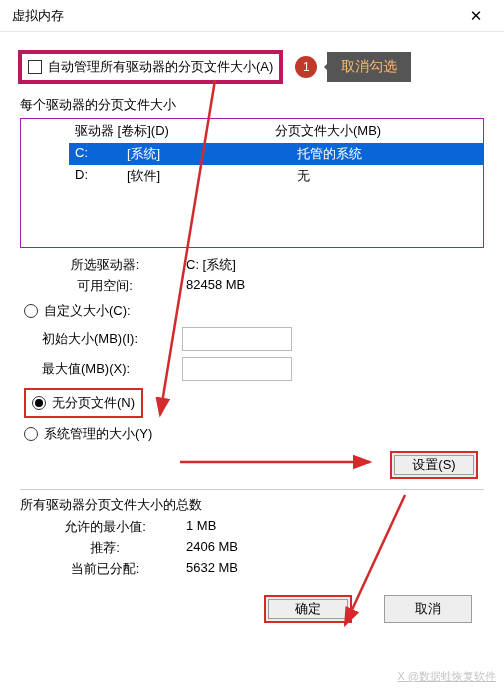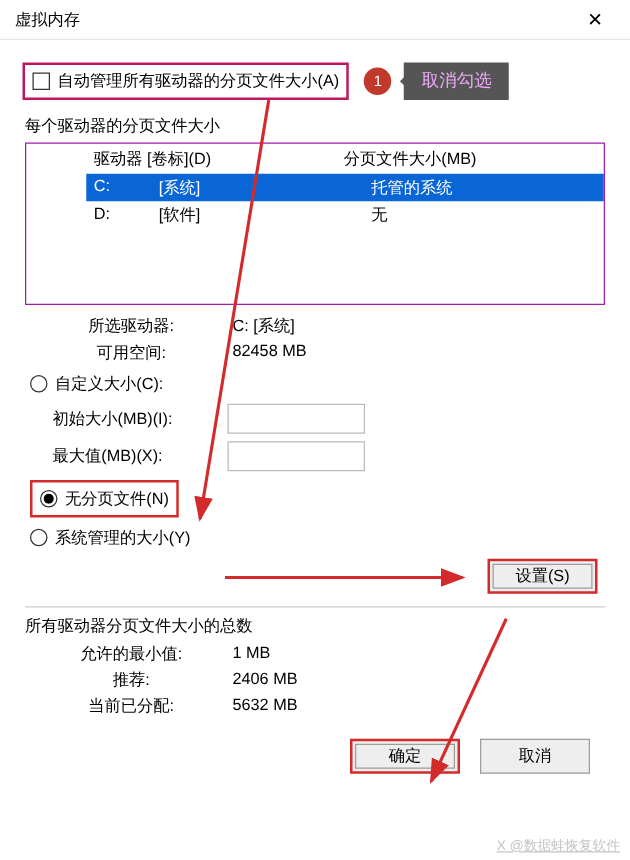--- a/index.html
+++ b/index.html
@@ -2,24 +2,24 @@
 <html><head>
 <meta charset="utf-8">
 <style>
 * { box-sizing: border-box; margin: 0; padding: 0; font-family: "Microsoft YaHei", "SimSun", sans-serif; font-size: 13px; }
 body { background: #fff; width: 504px; height: 688px; position: relative; overflow: hidden; }
 .titlebar { display: flex; align-items: center; height: 32px; padding: 0 8px; border-bottom: 1px solid #e6e6e6; }
 .title { flex: 1; padding-left: 4px; }
 .closebtn { width: 40px; height: 30px; display: flex; align-items: center; justify-content: center; font-size: 15px; cursor: pointer; }
 .body { padding: 10px 14px; }
 .auto-row { display: flex; align-items: center; margin: 8px 4px 12px 4px; }
-.cbwrap { display: flex; align-items: center; border: 2px solid #be185d; padding: 4px 6px; }
+.cbwrap { display: flex; align-items: center; border: 4px solid #be185d; padding: 4px 6px; }
 .cb { width: 14px; height: 14px; border: 1px solid #333; margin-right: 6px; }
 .step-badge { width: 22px; height: 22px; border-radius: 50%; background: #c0392b; color: #fff; display: flex; align-items: center; justify-content: center; margin-left: 12px; font-size: 12px; }
-.callout { background: #555; color: #f0abfc; padding: 6px 14px; margin-left: 10px; position: relative; font-size: 14px; }
+.callout { background: #555; color: #fdba74; padding: 6px 14px; margin-left: 10px; position: relative; font-size: 14px; }
 .callout::before { content: ""; position: absolute; left: -8px; top: 50%; transform: translateY(-50%); border: 5px solid transparent; border-right-color: #555; }
 .section-label { margin: 4px 6px; }
 .drivebox { border: 1px solid #a21caf; margin: 4px 6px 8px; padding-left: 48px; }
 .drivehdr { display: flex; padding: 3px 6px; }
 .drivehdr span:first-child { width: 200px; }
 .row { display: flex; padding: 2px 6px; }
 .row .cdrive { width: 52px; }
 .row .clabel { width: 170px; }
 .row.sel { background: #0a66d6; color: #fff; }
 .kv { display: flex; margin: 3px 10px; text-align: center; }
@@ -29,21 +29,21 @@
 .radio.checked::after { content: ""; position: absolute; inset: 2px; background: #000; border-radius: 50%; }
 .radiobox { display: inline-flex; align-items: center; border: 2px solid #d32b2b; padding: 4px 6px; }
 .field-row { display: flex; align-items: center; margin: 6px 10px 6px 28px; color: #000000; }
 .field-row .flabel { width: 140px; }
 .txtfld { width: 110px; height: 24px; border: 1px solid #bababa; background: #fff; }
 .btn { width: 88px; height: 28px; border: 1px solid #9c9c9c; background: #eee; display: inline-flex; align-items: center; justify-content: center; cursor: pointer; margin-left: 16px; }
 .btn.boxed { border: 2px solid #d32b2b; padding: 2px; }
 .btn.boxed .inner { border: 1px solid #9c9c9c; background: #eee; width: 100%; height: 100%; display: flex; align-items: center; justify-content: center; }
 .setbtn-row { display: flex; justify-content: flex-end; margin: 8px 12px 10px; }
 .divider { border-top: 1px solid #ccc; margin: 6px 6px; }
-.btnrow { display: flex; justify-content: flex-end; padding: 14px 18px 0; }
+.btnrow { display: flex; justify-content: flex-end; gap: 16px; padding: 14px 18px 0; }
 .watermark { position: absolute; bottom: 4px; right: 8px; color: #aaa; font-size: 11px; opacity: .7; text-decoration: underline; }
 svg.arrow { position: absolute; pointer-events: none; }
 </style>
 </head>
 <body>
 
 <div class="titlebar">
   <span class="title">虚拟内存</span>
   <div class="closebtn">✕</div>
 </div>

